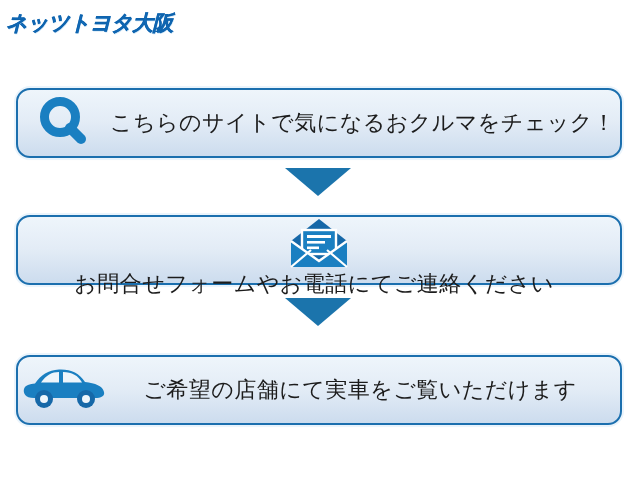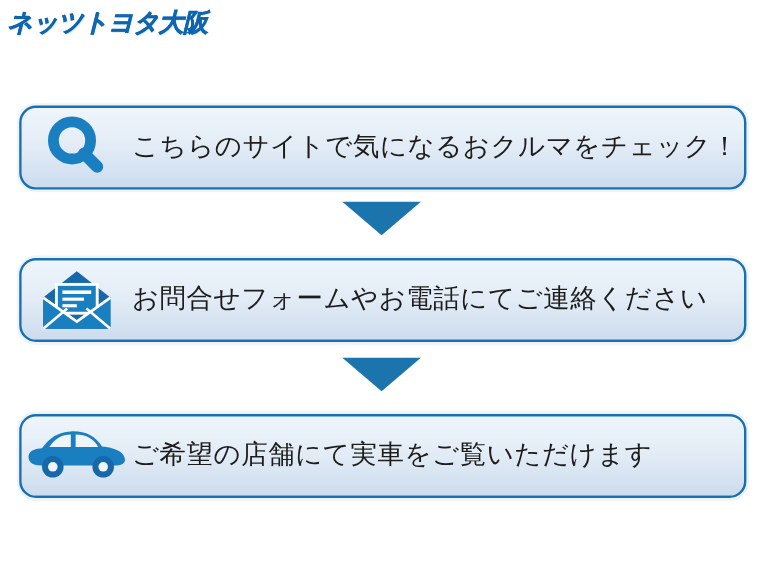--- a/index.html
+++ b/index.html
@@ -24,21 +24,21 @@
   }
 
   
   .brand-logo {
     position: absolute;
     left: 6px;
     top: 4px;
     width: 190px;
     height: 30px;
     display: flex;
-    align-items: center;
+    align-items: flex-end;
   }
   .brand-logo-text {
     font-family: "DejaVu Sans", sans-serif;
     font-size: 21px;
     font-weight: bold;
     font-style: italic;
     letter-spacing: -0.5px;
     color: #1773c4;
     line-height: 1;
     white-space: nowrap;
@@ -70,22 +70,22 @@
     height: 70px;
     box-sizing: border-box;
     border: 2px solid #1b6fae;
     border-radius: 14px;
     background: linear-gradient(to bottom, #eef5fb 0%, #e3ecf6 48%, #ccdcee 100%);
     box-shadow: 0 0 0 2px #eaf4fc, 0 1px 2px rgba(0,0,0,0.12);
     display: flex;
     align-items: center;
   }
   #step-1 { top: 88px; }
-  #step-2 { top: 215px; }
-  #step-3 { top: 345px; }
+  #step-2 { top: 215px; flex-direction: column; }
+  #step-3 { top: 355px; text-align: center; }
 
   .step-icon {
     width: 92px;
     min-width: 92px;
     height: 66px;
     display: flex;
     align-items: center;
     justify-content: center;
   }
   .step-label {

